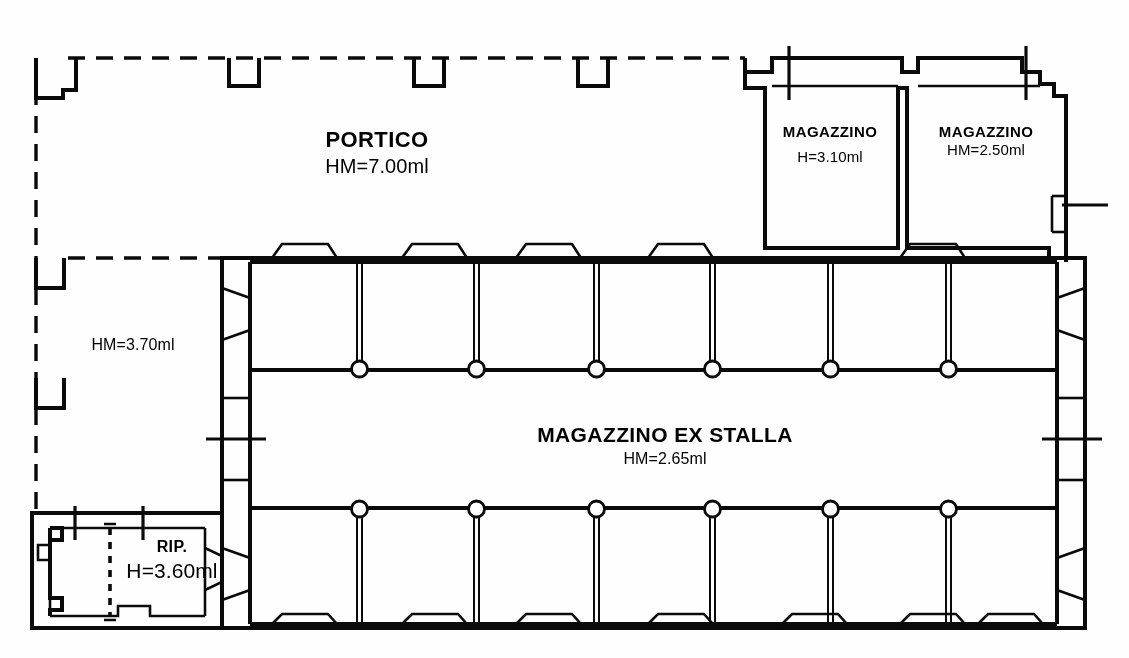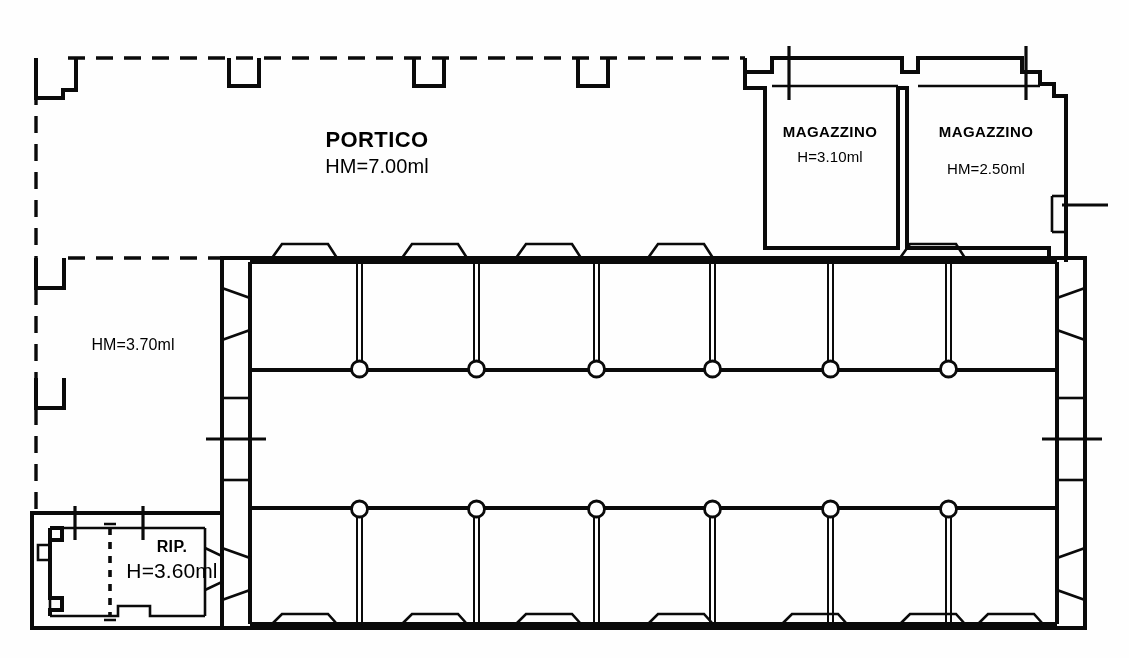--- a/index.html
+++ b/index.html
@@ -88,21 +88,21 @@
     line-height: 1.15;
     letter-spacing: 0.1px;
   }
   .lbl-portico .room-title { font-size: 22px; }
   .lbl-portico .room-height { font-size: 20px; margin-top: 2px; }
 
   .lbl-mag1 .room-title { font-size: 15px; }
   .lbl-mag1 .room-height { font-size: 15px; margin-top: 7px; }
 
   .lbl-mag2 .room-title { font-size: 15px; }
-  .lbl-mag2 .room-height { font-size: 15px; margin-top: 19px; }
+  .lbl-mag2 .room-height { font-size: 15px; margin-top: 0; }
 
   .lbl-stalla .room-title { font-size: 21px; }
   .lbl-stalla .room-height { font-size: 16px; margin-top: 3px; }
 
   .lbl-rip .room-title { font-size: 16px; }
   .lbl-rip .room-height { font-size: 21px; margin-top: 3px; }
 
   .lbl-hm37 .room-height { font-size: 16px; text-align: center; }
 </style>
 </head>
@@ -325,20 +325,24 @@
     <div class="room-label lbl-mag1" style="left:830px; top:124px;">
       <div class="room-title">MAGAZZINO</div>
       <div class="room-height">H=3.10ml</div>
     </div>
 
     <div class="room-label lbl-mag2" style="left:986px; top:124px;">
       <div class="room-title">MAGAZZINO</div>
       <div class="room-height">HM=2.50ml</div>
     </div>
 
+    <div class="room-label lbl-stalla" style="left:665px; top:423px;">
+      <div class="room-title">MAGAZZINO EX STALLA</div>
+      <div class="room-height">HM=2.65ml</div>
+    </div>
 
     <div class="room-label lbl-rip" style="left:172px; top:538px;">
       <div class="room-title">RIP.</div>
       <div class="room-height">H=3.60ml</div>
     </div>
 
     <div class="room-label lbl-hm37" style="left:133px; top:336px;">
       <div class="room-height">HM=3.70ml</div>
     </div>
 

